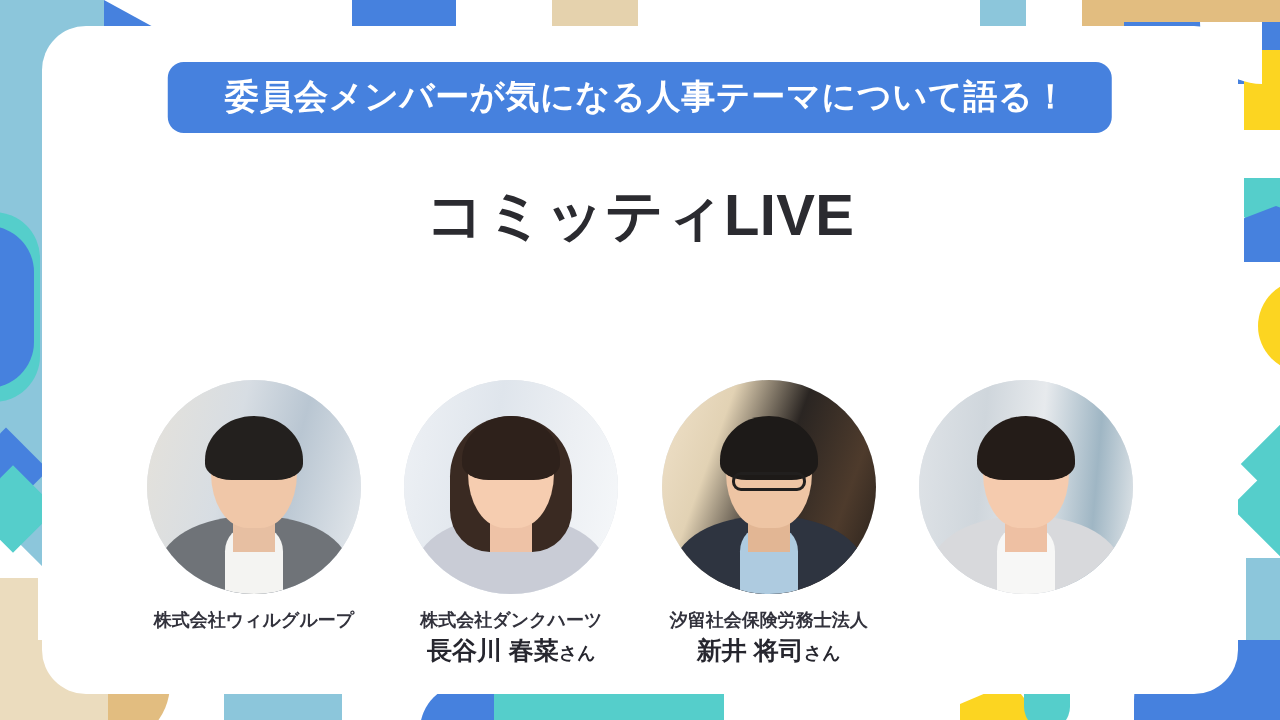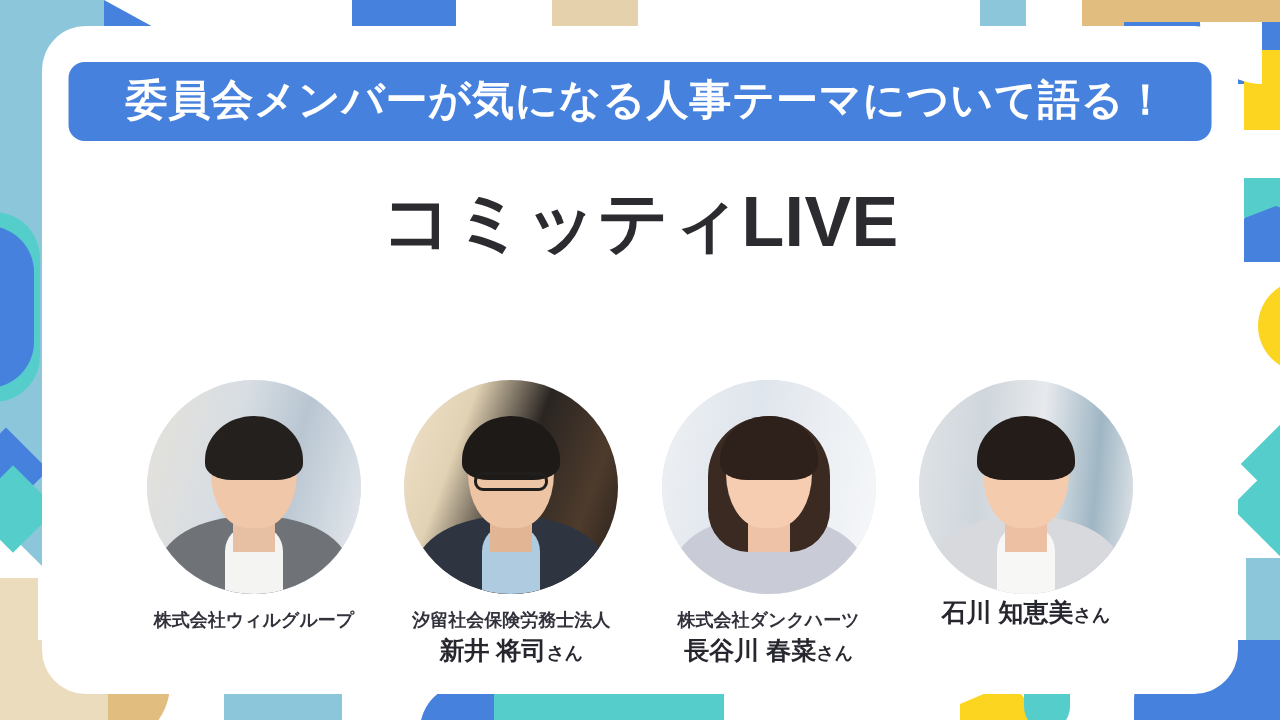--- a/index.html
+++ b/index.html
@@ -39,41 +39,41 @@
     transform: translateX(-50%);
     top: 62px;
     background: #4681de;
     border-radius: 16px;
     padding: 17px 44px 20px;
     z-index: 10;
     white-space: nowrap;
   }
   .banner-text {
     color: #ffffff;
-    font-size: 42px;
+    font-size: 34px;
     font-weight: 700;
     letter-spacing: 0.02em;
     line-height: 1;
     display: block;
     margin-left: 13px;
   }
 
   
   .title-block {
     position: absolute;
     left: 0;
     right: 0;
     top: 176px;
     text-align: center;
     z-index: 10;
   }
   .title-line {
     display: block;
     color: #2b2b30;
-    font-size: 70px;
+    font-size: 58px;
     font-weight: 700;
     line-height: 1.34;
     letter-spacing: 0.005em;
   }
 
   
   .speakers {
     position: absolute;
     left: 140px;
     top: 380px;
@@ -216,57 +216,54 @@
         <div class="ph p-shirt" style="background:#f4f4f2;"></div>
         <div class="ph p-neck" style="background:#e7bfa2;"></div>
         <div class="ph p-head" style="background:#f0c7a8;"></div>
         <div class="ph p-hair" style="background:#23201e;"></div>
       </div>
       <div class="speaker-company">株式会社ウィルグループ</div>
     </div>
 
     <div class="speaker">
       <div class="portrait">
+        <div class="ph p-bg" style="background:linear-gradient(100deg,#eef1f5 0%,#dfe5ec 40%,#eceff3 70%,#f6f8fa 100%);"></div>
+        <div class="ph p-body" style="background:#c9ccd6;"></div>
+        <div class="ph p-hair-long" style="background:#3a2a22;"></div>
+        <div class="ph p-neck" style="background:#eec2a6;"></div>
+        <div class="ph p-head" style="background:#f6cdb0;"></div>
+        <div class="ph p-hair" style="background:#2e211b;"></div>
+      </div>
+      <div class="speaker-company">株式会社ダンクハーツ</div>
+      <div class="speaker-name">
+        <span>長谷川 春菜</span><span class="honor">さん</span>
+      </div>
+    </div>
+
+    <div class="speaker">
+      <div class="portrait">
         <div class="ph p-bg" style="background:linear-gradient(110deg,#f0e2cb 0%,#e2d2b4 26%,#2a2522 52%,#4e3b2c 78%,#231d19 100%);"></div>
         <div class="ph p-body" style="background:#2e3440;"></div>
         <div class="ph p-shirt" style="background:#aecbe0;"></div>
         <div class="ph p-neck" style="background:#e2b694;"></div>
         <div class="ph p-head" style="background:#eec5a4;"></div>
         <div class="ph p-hair" style="background:#1d1a18;"></div>
         <div class="ph p-glass" style="background:transparent;border:3px solid #211f1e;box-sizing:border-box;"></div>
       </div>
       <div class="speaker-company">汐留社会保険労務士法人</div>
       <div class="speaker-name">
         <span>新井 将司</span><span class="honor">さん</span>
       </div>
     </div>
 
     <div class="speaker">
       <div class="portrait">
-        <div class="ph p-bg" style="background:linear-gradient(100deg,#eef1f5 0%,#dfe5ec 40%,#eceff3 70%,#f6f8fa 100%);"></div>
-        <div class="ph p-body" style="background:#c9ccd6;"></div>
-        <div class="ph p-hair-long" style="background:#3a2a22;"></div>
-        <div class="ph p-neck" style="background:#eec2a6;"></div>
-        <div class="ph p-head" style="background:#f6cdb0;"></div>
-        <div class="ph p-hair" style="background:#2e211b;"></div>
-      </div>
-      <div class="speaker-company">株式会社ダンクハーツ</div>
-      <div class="speaker-name">
-        <span>長谷川 春菜</span><span class="honor">さん</span>
-      </div>
-    </div>
-
-    <div class="speaker">
-      <div class="portrait">
         <div class="ph p-bg" style="background:linear-gradient(95deg,#dfe3e7 0%,#cfd6dc 30%,#e7eaed 55%,#9fb6c4 80%,#e3e7ea 100%);"></div>
         <div class="ph p-body" style="background:#d8d9dc;"></div>
         <div class="ph p-shirt" style="background:#f7f7f6;"></div>
         <div class="ph p-neck" style="background:#eec0a3;"></div>
         <div class="ph p-head" style="background:#f5cbae;"></div>
         <div class="ph p-hair" style="background:#241c18;"></div>
       </div>
-      <div class="speaker-name">
-        <span>石川 知恵美</span><span class="honor">さん</span>
-      </div>
     </div>
 
   </div>
 </div>
 
 </body></html>

